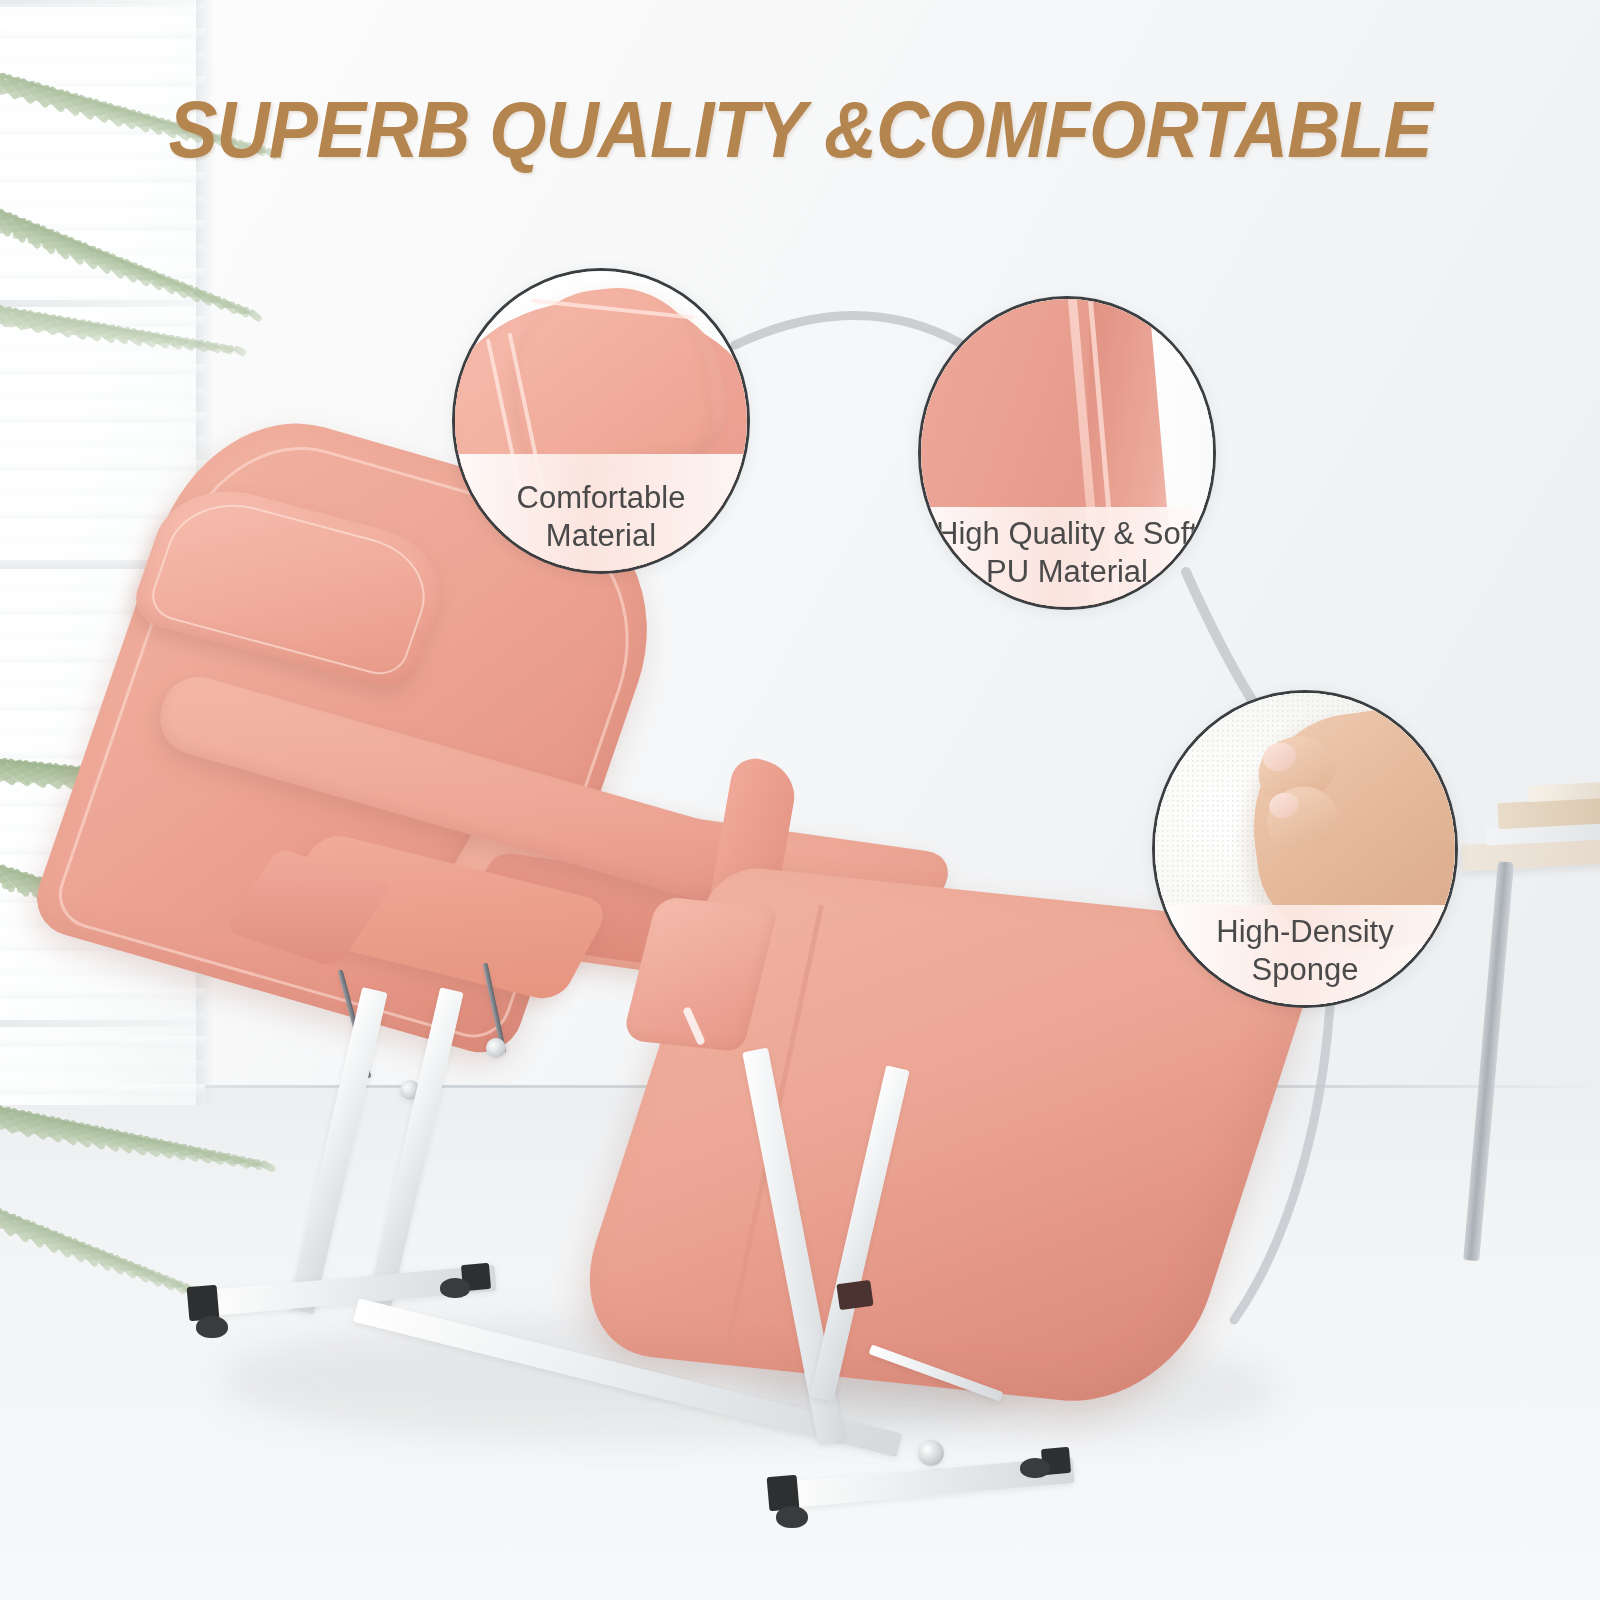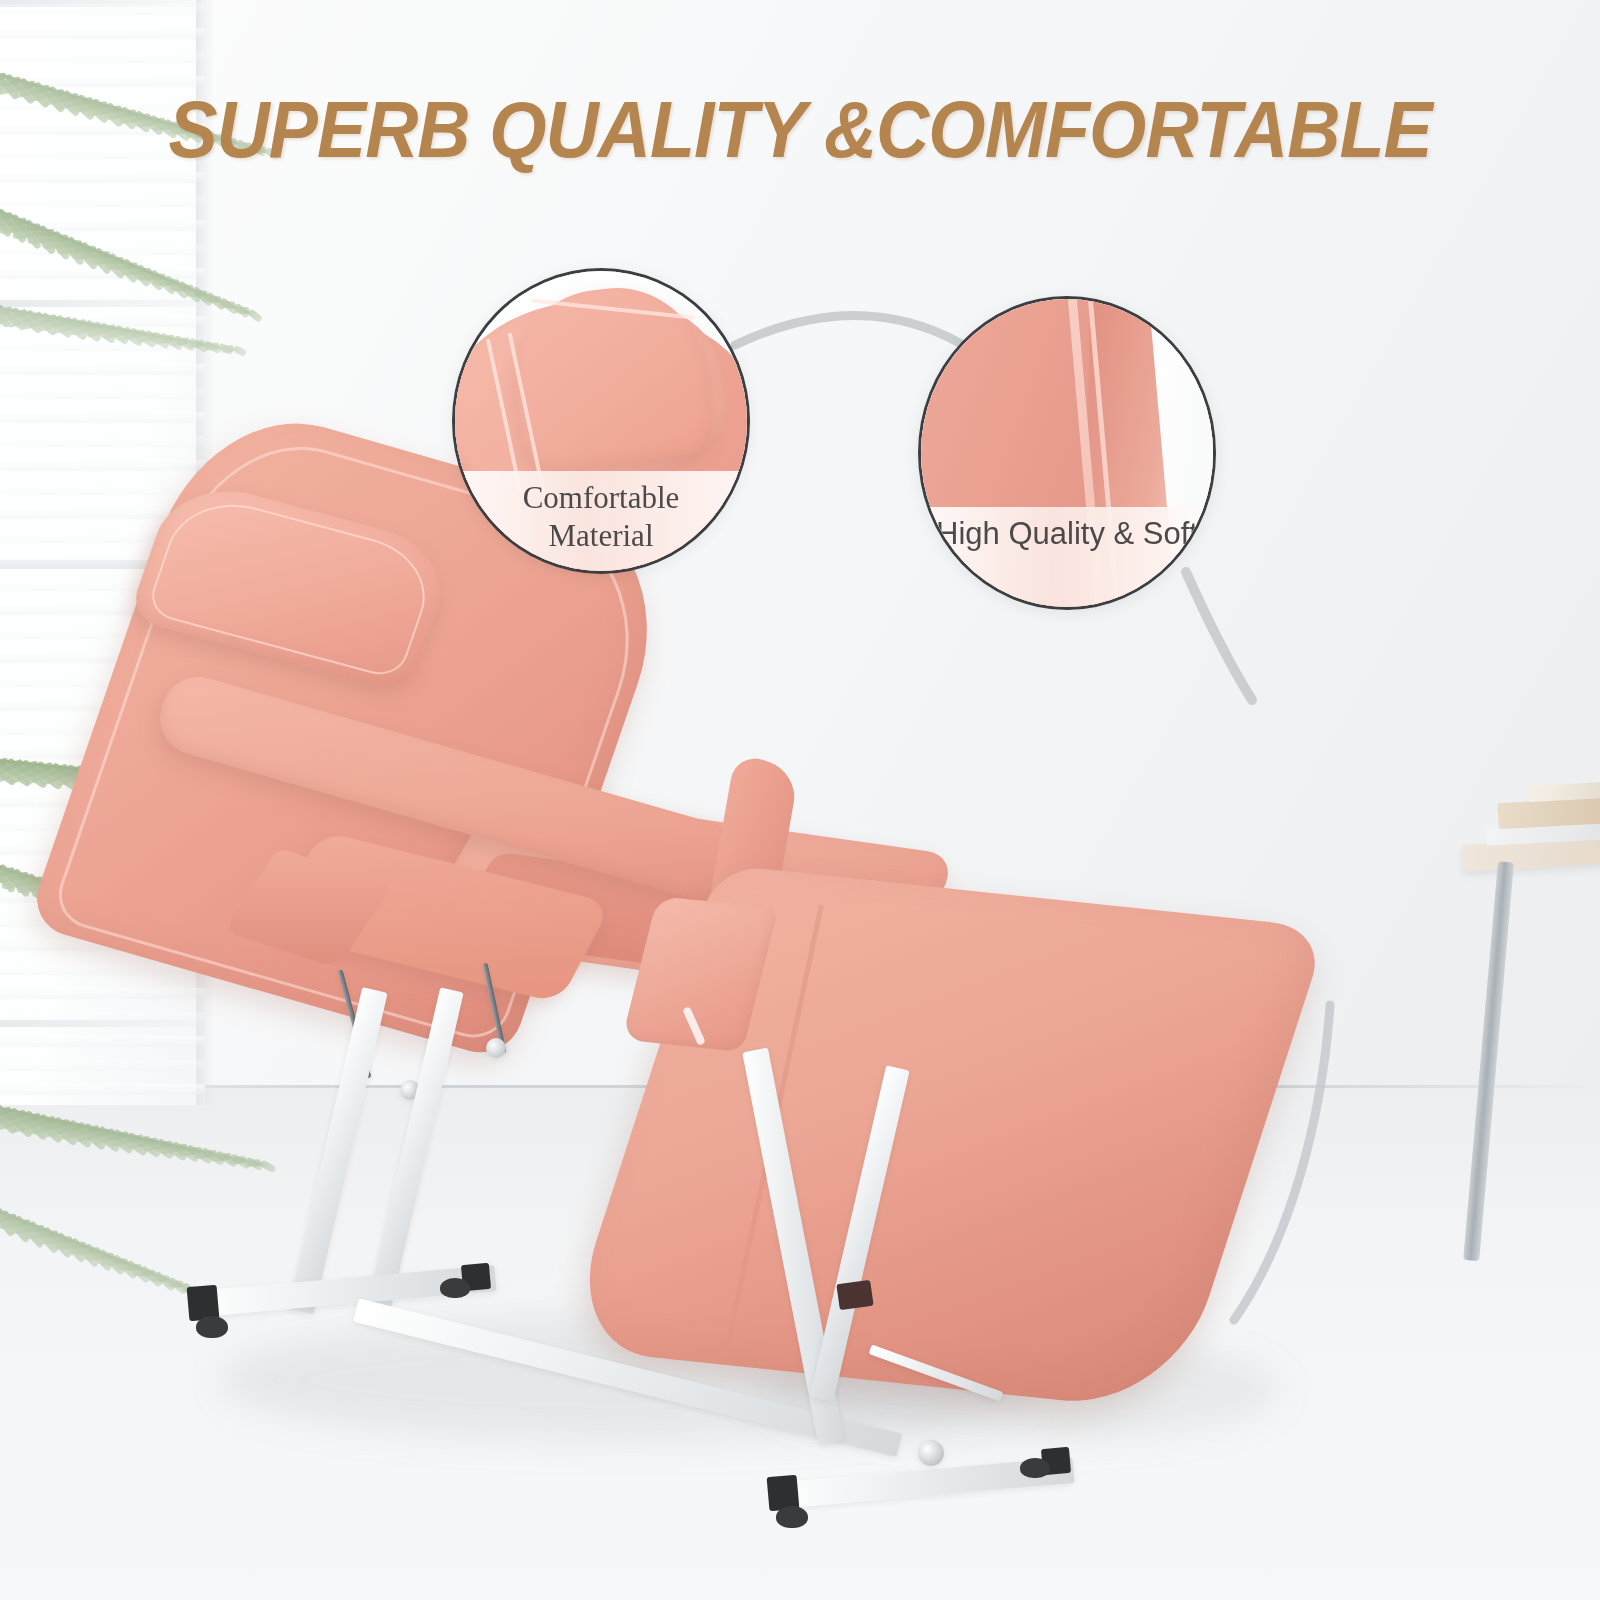--- a/index.html
+++ b/index.html
@@ -620,33 +620,50 @@
 
   <div class="callout" style="left:452px;top:268px;width:292px;height:300px;">
     <div class="photo hr-bg">
       <div class="hr-back"></div>
       <div class="hr-back2"></div>
       <div class="hr-pillow"></div>
       <div class="hr-seam" style="left:16%;top:22%;width:4px;height:52%;transform:rotate(-12deg);"></div>
       <div class="hr-seam" style="left:24%;top:20%;width:4px;height:56%;transform:rotate(-12deg);"></div>
       <div class="hr-seam" style="left:26%;top:12%;width:56%;height:4px;transform:rotate(6deg);"></div>
     </div>
-    <div class="band" style="height:92px;padding-top:8px;font-family:Liberation Serif, serif;">
+    <div class="band" style="height:92px;padding-top:25px;">
       <span>Comfortable</span>
       <span>Material</span>
     </div>
   </div>
 
   <div class="callout" style="left:918px;top:296px;width:292px;height:308px;">
     <div class="photo pu-bg">
       <div class="pu-left"></div>
       <div class="pu-right"></div>
       <div class="pu-white"></div>
       <div class="pu-seamA"></div>
       <div class="pu-seamB"></div>
     </div>
     <div class="band" style="height:92px;padding-top:8px;">
       <span>High Quality &amp; Soft</span>
+      <span>PU Material</span>
     </div>
   </div>
 
+  <div class="callout" style="left:1152px;top:690px;width:300px;height:312px;">
+    <div class="photo sp-bg">
+      <div class="sp-foam"></div>
+      <div class="sp-grain"></div>
+      <div class="sp-edge"></div>
+      <div class="hand"></div>
+      <div class="finger" style="left:34%;top:14%;width:26%;height:20%;transform:rotate(-16deg);"></div>
+      <div class="finger" style="left:37%;top:30%;width:24%;height:19%;transform:rotate(-12deg);"></div>
+      <div class="nail" style="left:36%;top:16%;width:11%;height:9%;transform:rotate(-18deg);"></div>
+      <div class="nail" style="left:38%;top:32%;width:10%;height:8%;transform:rotate(-14deg);"></div>
+    </div>
+    <div class="band" style="height:92px;padding-top:8px;">
+      <span>High-Density</span>
+      <span>Sponge</span>
+    </div>
+  </div>
 
 </div>
 
 </body></html>

